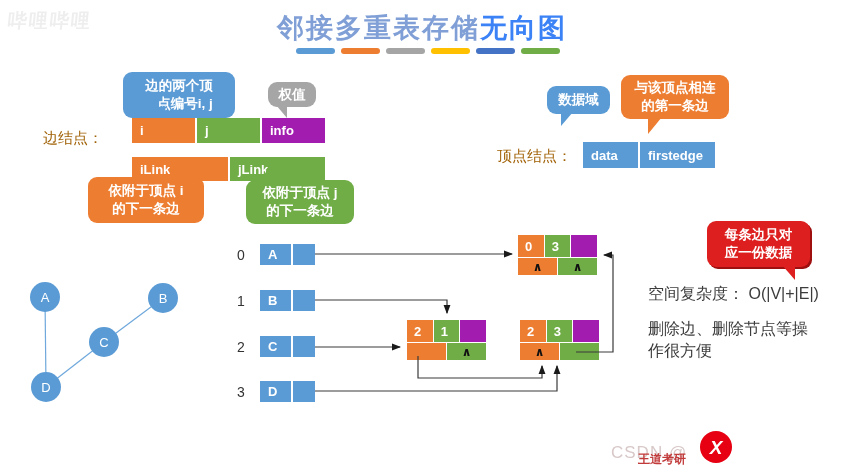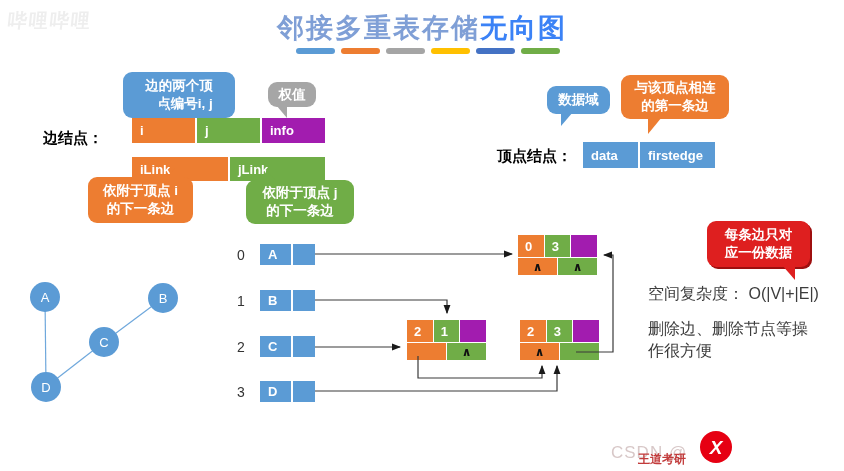--- a/index.html
+++ b/index.html
@@ -19,21 +19,21 @@
              text-align:center; white-space:pre-line; font-size:13.5px; line-height:1.3; font-weight:bold; }
   .tail { width:0; height:0; position:absolute; }
 
   
   .row { display:flex; gap:2px; }
   .cell { color:#fff; font-weight:bold; font-size:13px; display:flex; align-items:center; padding-left:8px; }
   .cell.center { justify-content:center; padding-left:0; color:#1a1a1a; }
   .bg-blue { background:#5B9BD5; } .bg-orange { background:#ED7D31; }
   .bg-green { background:#70AD47; } .bg-gray { background:#a21caf; color:#fff; }
 
-  .seclabel { font-size:15px; color:#000000;font-weight:bold; }
+  .seclabel { font-size:15px; color:#a16207; }
 
   
   .enode { position:absolute; width:79px; }
   .enode .r1 { display:flex; gap:1px; height:22px; }
   .enode .r1 .cell { width:26px; padding-left:7px; }
   .enode .r2 { display:flex; gap:1px; height:17px; margin-top:1px; }
   .enode .r2 .cell { width:39px; justify-content:center; padding-left:0; color:#111; font-size:12px; }
 
   
   .vrow { position:absolute; left:260px; display:flex; gap:2px; height:21px; }
@@ -91,21 +91,21 @@
       <div class="cell bg-green" style="width:63px;">j</div>
       <div class="cell bg-gray" style="width:63px;">info</div>
     </div>
     <div class="row" style="height:24px; margin-top:14px;">
       <div class="cell bg-orange" style="width:96px;">iLink</div>
       <div class="cell bg-green" style="width:95px;">jLink</div>
     </div>
   </div>
 
   <div class="abs tail" style="left:165px; top:167px; border-bottom:12px solid #ED7D31; border-left:11px solid transparent;"></div>
-  <div class="abs callout" style="left:88px; top:177px; width:105px; height:46px; background:#ED7D31;">依附于顶点 i
+  <div class="abs callout" style="left:88px; top:177px; width:116px; height:46px; background:#ED7D31;">依附于顶点 i
 的下一条边</div>
 
   <div class="abs tail" style="left:266px; top:170px; border-bottom:12px solid #70AD47; border-right:11px solid transparent;"></div>
   <div class="abs callout" style="left:246px; top:180px; width:108px; height:44px; background:#70AD47;">依附于顶点 j
 的下一条边</div>
 
   <div class="abs callout" style="left:547px; top:86px; width:63px; height:28px; background:#5B9BD5;">数据域</div>
   <div class="abs tail" style="left:561px; top:112px; border-top:14px solid #5B9BD5; border-right:12px solid transparent;"></div>
 
   <div class="abs callout" style="left:621px; top:75px; width:108px; height:44px; background:#ED7D31;">与该顶点相连

